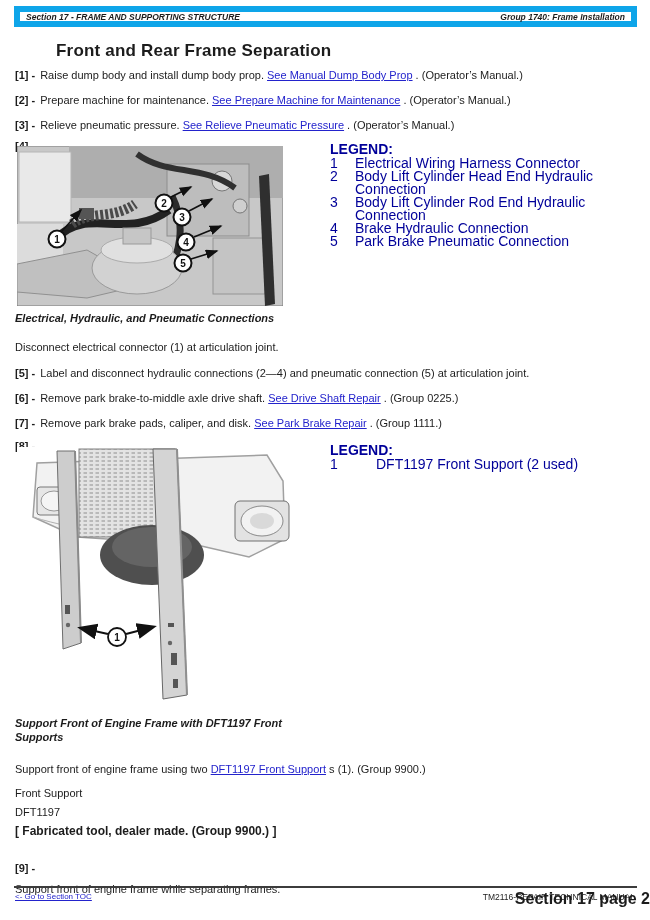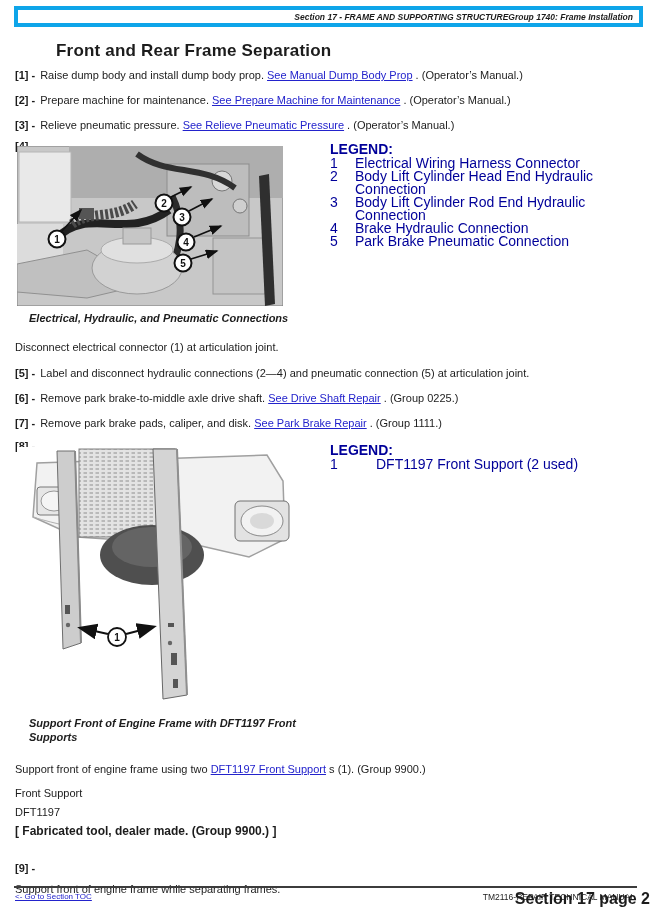--- a/index.html
+++ b/index.html
@@ -1,39 +1,39 @@
 <!DOCTYPE html>
 <html><head>
 <meta charset="utf-8">
 <style>
   * { box-sizing: border-box; }
   html,body { margin:0; padding:0; background:#ffffff; }
   body { width:650px; height:920px; font-family:"Liberation Sans", sans-serif; color:#1c1c1c; }
   .page { position:relative; width:650px; height:920px; background:#fff; overflow:hidden; }
 
   .header-box {
-    position:absolute; left:14px; right:7px; top:6px; height:21px;
-    border:4px solid #0ea5e9; background:#fff;
-    display:flex; justify-content:flex-end; align-items:center;
+    position:absolute; left:14px; right:13px; top:6px; height:21px;
+    border:6px solid #0ea5e9; background:#fff;
+    display:flex; justify-content:space-between; align-items:center;
     padding:0 6px; font-size:8.5px; font-weight:bold; font-style:italic; white-space:nowrap;
   }
   .title { position:absolute; left:40px; top:25px; margin:16px; font-size:17px; font-weight:bold; letter-spacing:0.2px; }
 
   .step { position:absolute; left:15px; font-size:11px; white-space:nowrap; }
   .stepnum { font-weight:bold; margin-right:5px; }
   .lnk { color:#2323cc; text-decoration:underline; cursor:pointer; }
 
   .figure { position:absolute; left:17px; }
   .legend { position:absolute; left:330px; color:#000099; font-size:14px; line-height:13px; }
   .legend-title { font-weight:bold; margin-bottom:1px; }
   .legend-row { display:flex; }
   .legend-num { width:25px; flex:0 0 25px; }
   .legend-num.wide { width:46px; flex:0 0 46px; }
 
-  .caption { position:absolute; left:29px; font-size:11px; font-weight:bold; font-style:italic; line-height:14px; }
+  .caption { position:absolute; left:15px; font-size:11px; font-weight:bold; font-style:italic; line-height:14px; }
   .para { position:absolute; left:15px; font-size:11px; white-space:nowrap; }
   .smallnote { position:absolute; left:15px; font-size:12px; font-weight:bold; white-space:nowrap; }
 
   .footer-rule { position:absolute; left:14px; right:13px; top:886px; border-top:2px solid #3c3c3c; }
   .footer-left { position:absolute; left:15px; top:892px; font-size:8px; color:#2323cc; text-decoration:underline; cursor:pointer; }
   .footer-center { position:absolute; left:0; right:0; top:890px; text-align:right; font-size:16px; font-weight:bold; }
   .footer-right { position:absolute; right:15px; top:892px; font-size:8.5px; }
 </style>
 </head>
 <body>

